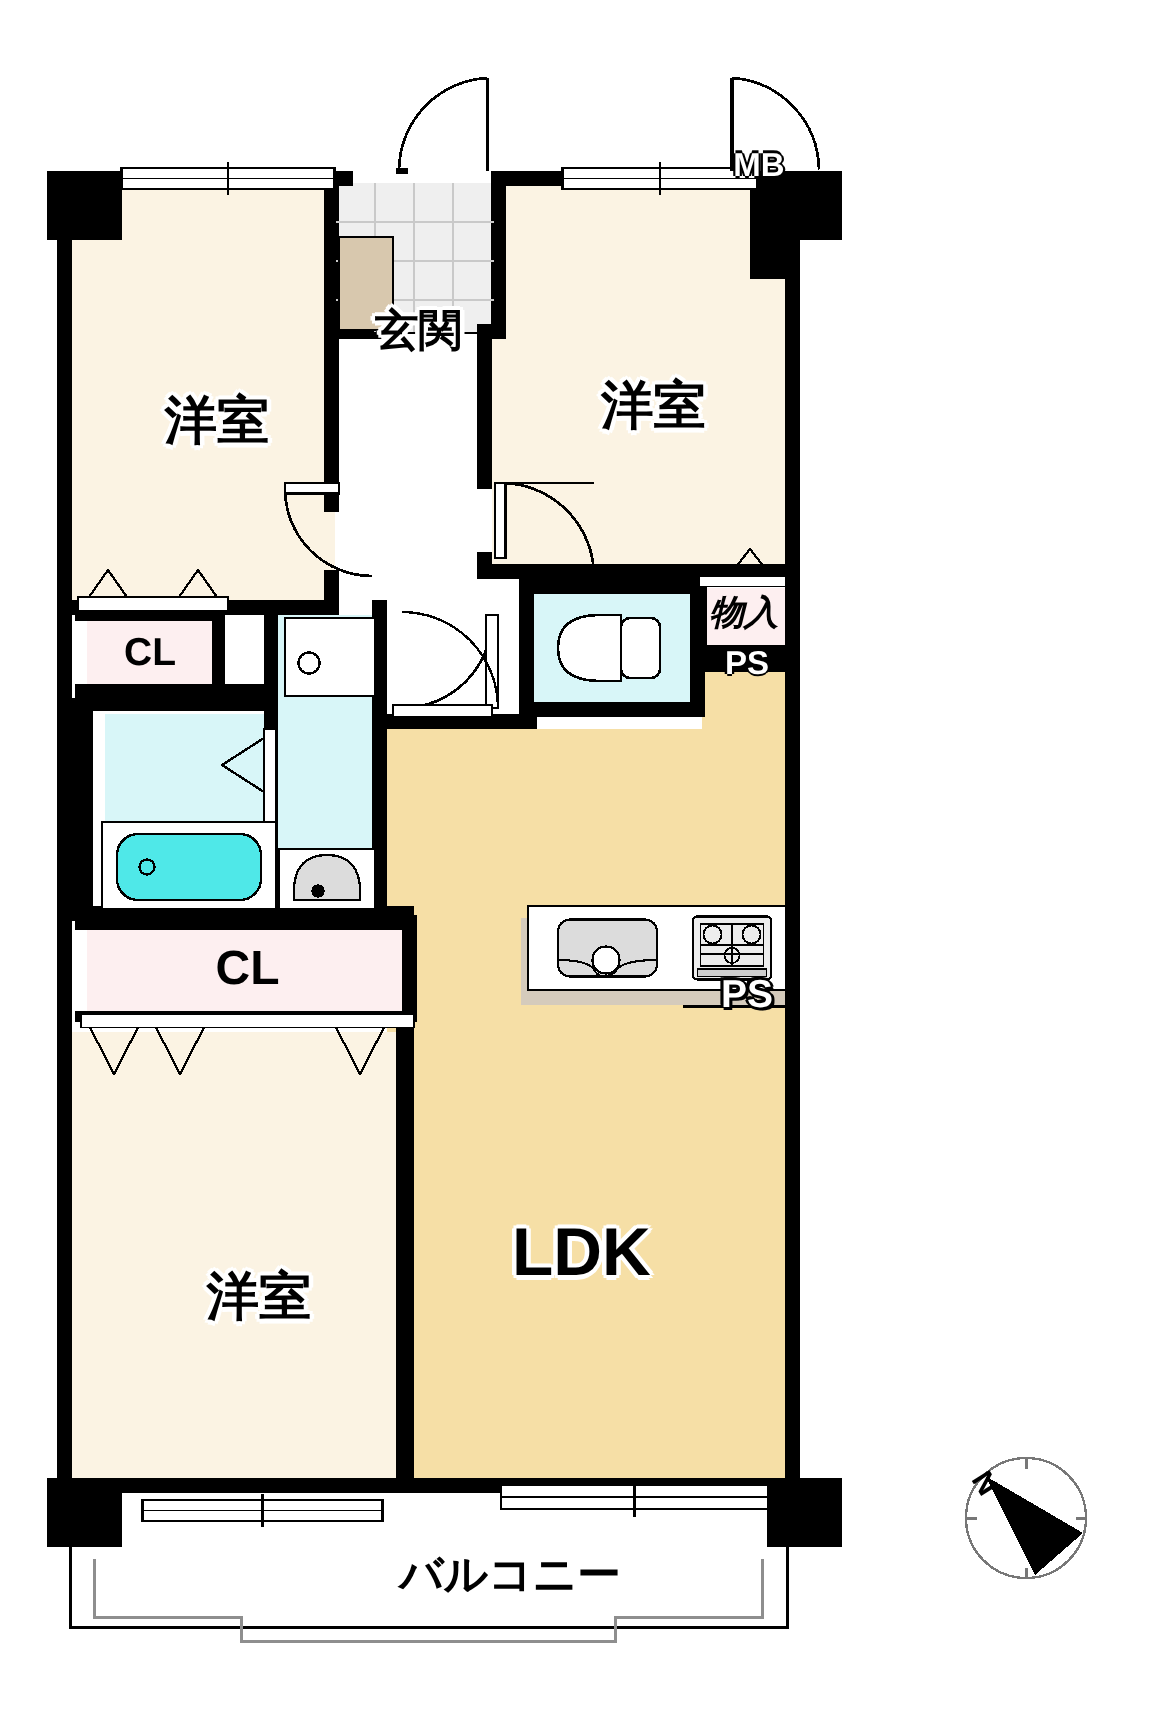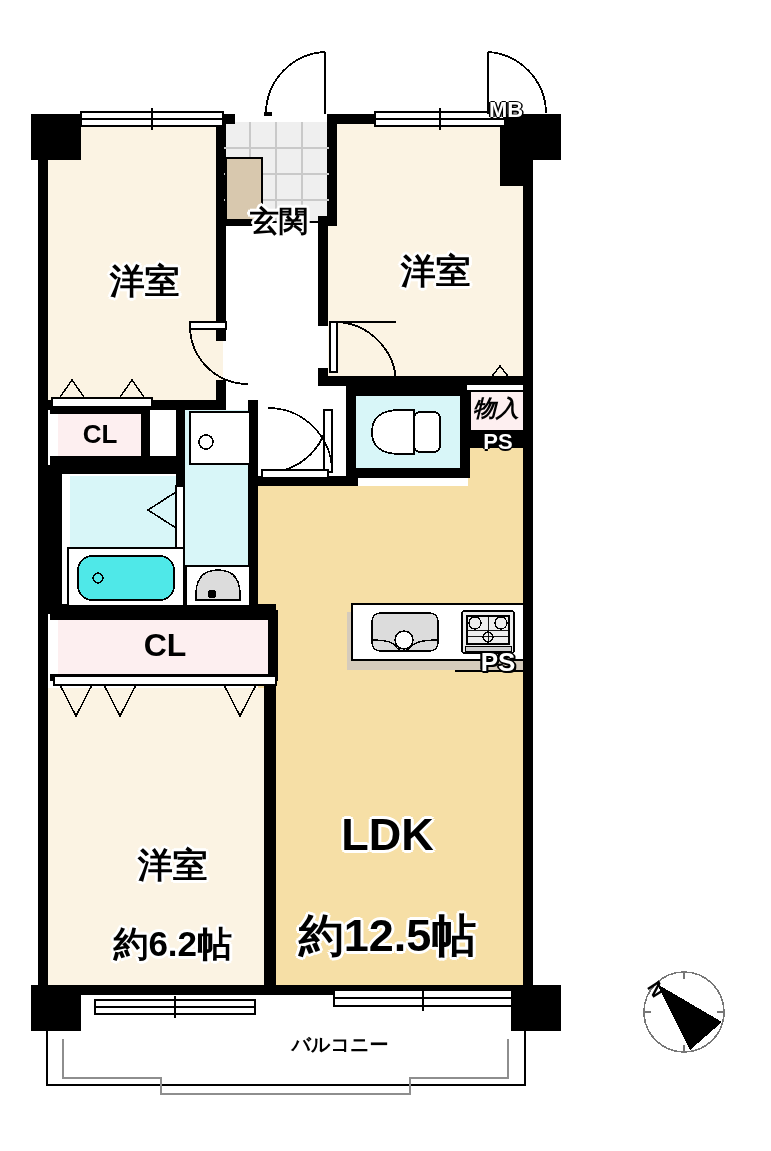--- a/index.html
+++ b/index.html
@@ -306,37 +306,35 @@
 <div class="lbl halo" style="left:45px;top:222px;width:180px;font-size:35px;">
   <span>洋室</span><br>
 </div>
 
 <div class="lbl halo" style="left:333px;top:212px;width:186px;font-size:35px;">
   <span>洋室</span><br>
 </div>
 
 <div class="lbl halo" style="left:52px;top:806px;width:222px;font-size:35px;">
   <span>洋室</span><br>
-  <span>約6.2帖</span>
 </div>
 
 <div class="lbl halo" style="left:252px;top:760px;width:246px;font-size:45px;">
   <span>LDK</span><br>
-  <span>約12.5帖</span>
 </div>
 
 <div class="lbl halo" style="left:232px;top:158px;width:94px;font-size:29px;margin-top:47px;">玄関</div>
 
 <div class="lbl nohalo" style="left:485px;top:98px;width:42px;font-size:22px;color:#fff;text-shadow:1.5px 0 0 #000,-1.5px 0 0 #000,0 1.5px 0 #000,0 -1.5px 0 #000;">MB</div>
 
 <div class="lbl nohalo" style="left:58px;top:420px;width:84px;font-size:26px;">CL</div>
 
 <div class="lbl nohalo" style="left:58px;top:628px;width:214px;font-size:32px;">CL</div>
 
 <div class="lbl nohalo" style="left:466px;top:396px;width:60px;font-size:23px;font-style:italic;">物入</div>
 
 <div class="lbl nohalo" style="left:472px;top:430px;width:52px;font-size:22px;color:#fff;text-shadow:1.6px 0 0 #000,-1.6px 0 0 #000,0 1.6px 0 #000,0 -1.6px 0 #000;">PS</div>
 
 <div class="lbl nohalo" style="left:468px;top:648px;width:60px;font-size:26px;color:#fff;text-shadow:2px 0 0 #000,-2px 0 0 #000,0 2px 0 #000,0 -2px 0 #000,2px 2px 0 #000,-2px -2px 0 #000;">PS</div>
 
-<div class="lbl nohalo" style="left:200px;top:1034px;width:280px;font-size:19px;">バルコニー</div>
+<div class="lbl nohalo" style="left:200px;top:1034px;width:280px;font-size:29px;">バルコニー</div>
 
 <div class="lbl nohalo" style="left:644px;top:978px;width:24px;font-size:20px;transform:rotate(58deg);">N</div>
 
 </body></html>

